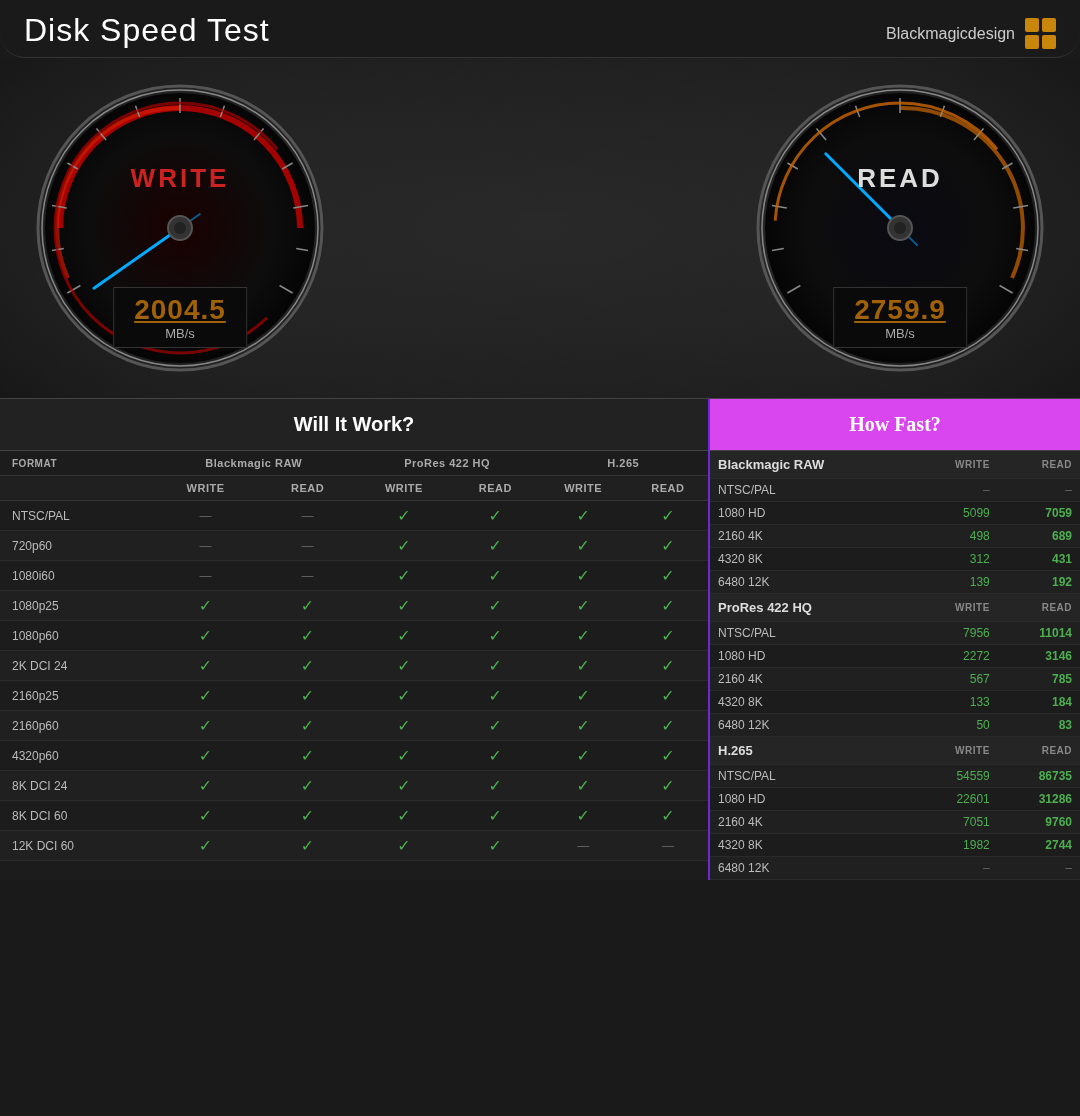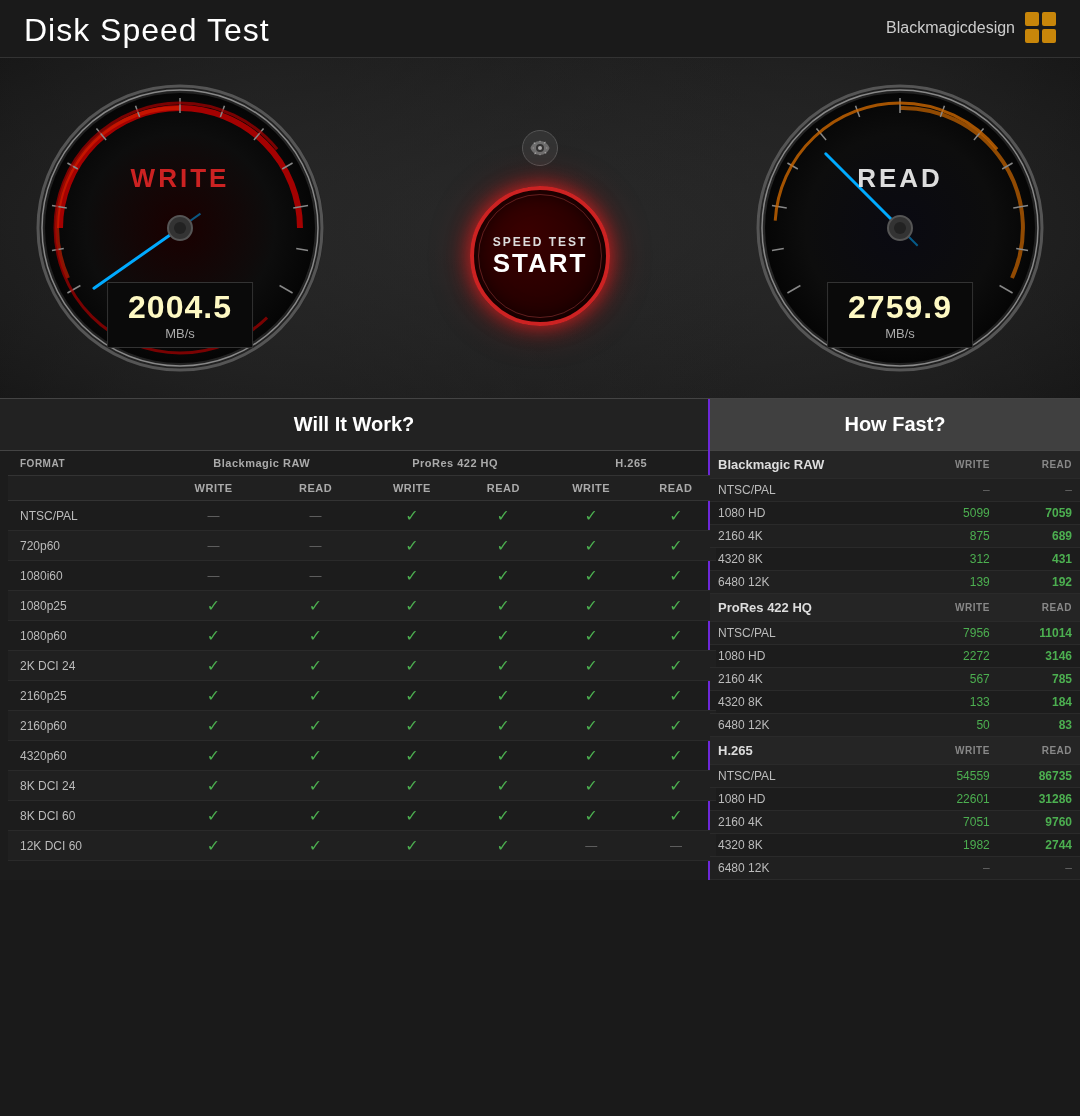--- a/index.html
+++ b/index.html
@@ -9,24 +9,25 @@
       background: #1a1a1a;
       font-family: 'Arial', sans-serif;
       overflow: hidden;
       color: #fff;
     }
 
     
     .title-bar {
       background: #1a1a1a;
       display: flex;
-      align-items: flex-start;
+      align-items: flex-end;
       justify-content: space-between;
       padding: 12px 24px 8px 24px;
       border-bottom: 1px solid #333;
+      border-radius: 25px;
     }
     .app-title {
       font-size: 32px;
       font-weight: 300;
       color: #fff;
       letter-spacing: 1px;
     }
     .brand-logo {
       display: flex;
       align-items: center;
@@ -91,24 +92,25 @@
       bottom: 30px;
       left: 50%;
       transform: translateX(-50%);
       text-align: center;
       background: #0a0a0a;
       border: 1px solid #333;
       padding: 6px 20px;
       min-width: 120px;
     }
     .gauge-value {
-      font-size: 32px;
+      font-size: 28px;
       font-weight: bold;
-      color: #fef9c3;
+      color: #a16207;
       letter-spacing: 1px;
+      text-decoration: underline;
     }
     .gauge-unit {
       font-size: 13px;
       color: #aaa;
       text-align: center;
     }
     .gauge-label-write {
       position: absolute;
       top: 85px;
       left: 50%;
@@ -215,21 +217,20 @@
       color: #fff;
       padding: 14px;
       background: #222;
       border-bottom: 1px solid #444;
     }
 
     .format-table {
       width: 100%;
       border-collapse: collapse;
       font-size: 12px;
-      margin-left: 8px;
     }
     .format-table th {
       color: #aaa;
       font-weight: 600;
       font-size: 11px;
       padding: 6px 4px;
       text-align: center;
       border-bottom: 1px solid #333;
       letter-spacing: 0.5px;
     }
@@ -262,21 +263,22 @@
     .format-table tr:nth-child(even) {
       background: #202020;
     }
 
     
     .how-fast {
       width: 370px;
       padding: 0;
     }
     .how-fast .panel-header {
-      background: #404040;
+      background: #d946ef;
+      font-family: Liberation Serif, serif;
     }
 
     .speed-table {
       width: 100%;
       border-collapse: collapse;
       font-size: 12px;
     }
     .speed-table .codec-header td {
       background: #252525;
       color: #ccc;
@@ -380,33 +382,20 @@
       <circle cx="150" cy="150" r="12" fill="#333" stroke="#555" stroke-width="2"></circle>
       <circle cx="150" cy="150" r="6" fill="#222"></circle>
     </svg>
     <span class="gauge-label-write">WRITE</span>
     <div class="gauge-center">
       <div class="gauge-value">2004.5</div>
       <div class="gauge-unit">MB/s</div>
     </div>
   </div>
 
-  <div class="center-controls">
-    <div class="settings-icon">
-      <svg viewBox="0 0 20 20" fill="#aaa">
-        <path d="M10 12a2 2 0 100-4 2 2 0 000 4z"></path>
-        <path fill-rule="evenodd" d="M.458 10C1.732 5.943 5.522 3 10 3s8.268 2.943 9.542 7c-1.274 4.057-5.064 7-9.542 7S1.732 14.057.458 10zM14 10a4 4 0 11-8 0 4 4 0 018 0z" clip-rule="evenodd" opacity="0.5"></path>
-        <path d="M10 2l.5 2h-1L10 2zM10 18l.5-2h-1L10 18zM2 10l2 .5v-1L2 10zM18 10l-2 .5v-1L18 10zM4.22 4.22l1.42 1.42-.7.7-1.42-1.42.7-.7zM15.78 15.78l-1.42-1.42.7-.7 1.42 1.42-.7.7zM4.22 15.78l1.42-1.42.7.7-1.42 1.42-.7-.7zM15.78 4.22l-1.42 1.42-.7-.7 1.42-1.42.7.7z"></path>
-      </svg>
-    </div>
-    <div class="start-button">
-      <span class="start-label-top">SPEED TEST</span>
-      <span class="start-label-main">START</span>
-    </div>
-  </div>
 
   <div class="gauge-container">
     <svg class="gauge-svg" viewBox="0 0 300 300">
       <defs>
         <radialGradient id="readGradBg2" cx="50%" cy="50%" r="50%">
           <stop offset="0%" stop-color="#0a0a12"></stop>
           <stop offset="70%" stop-color="#0d0d0d"></stop>
           <stop offset="100%" stop-color="#050505"></stop>
         </radialGradient>
       </defs>
@@ -602,21 +591,21 @@
       <td class="dash-val">–</td>
       <td class="dash-val">–</td>
     </tr>
           <tr>
       <td class="row-label">1080 HD</td>
       <td class="write-val">5099</td>
       <td class="read-val">7059</td>
     </tr>
           <tr>
       <td class="row-label">2160 4K</td>
-      <td class="write-val">875</td>
+      <td class="write-val">498</td>
       <td class="read-val">689</td>
     </tr>
           <tr>
       <td class="row-label">4320 8K</td>
       <td class="write-val">312</td>
       <td class="read-val">431</td>
     </tr>
           <tr>
       <td class="row-label">6480 12K</td>
       <td class="write-val">139</td>

